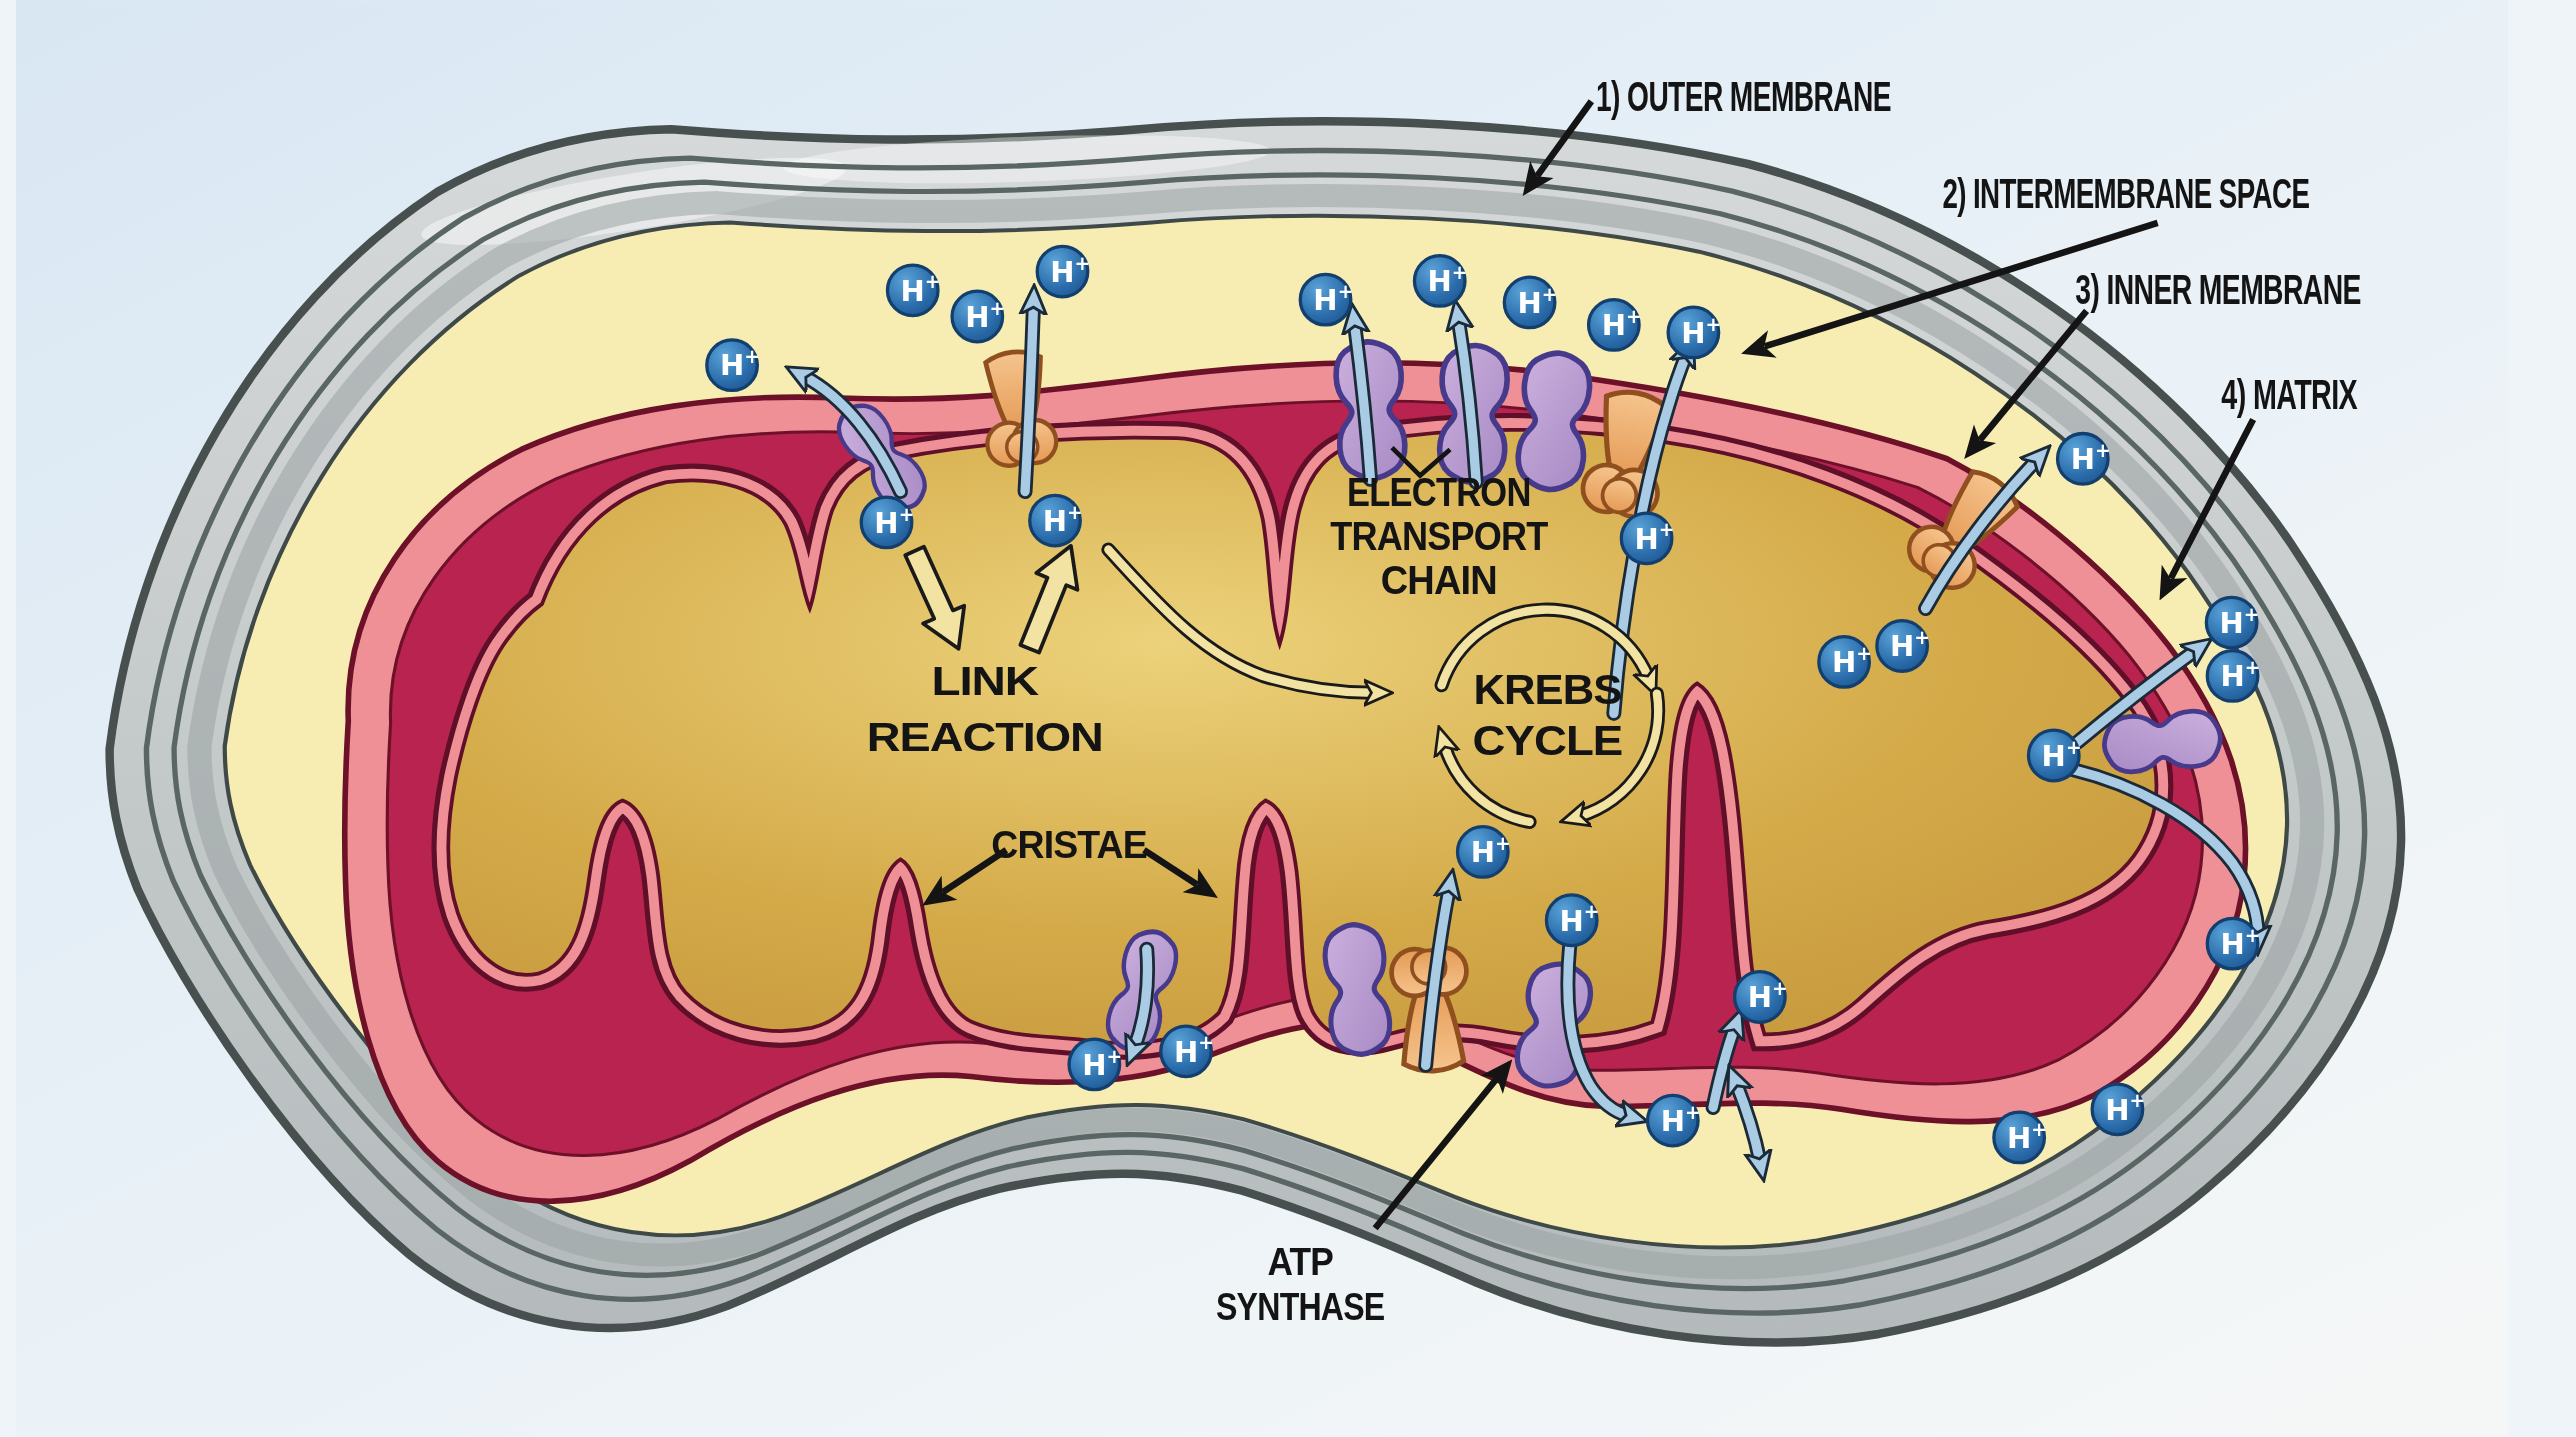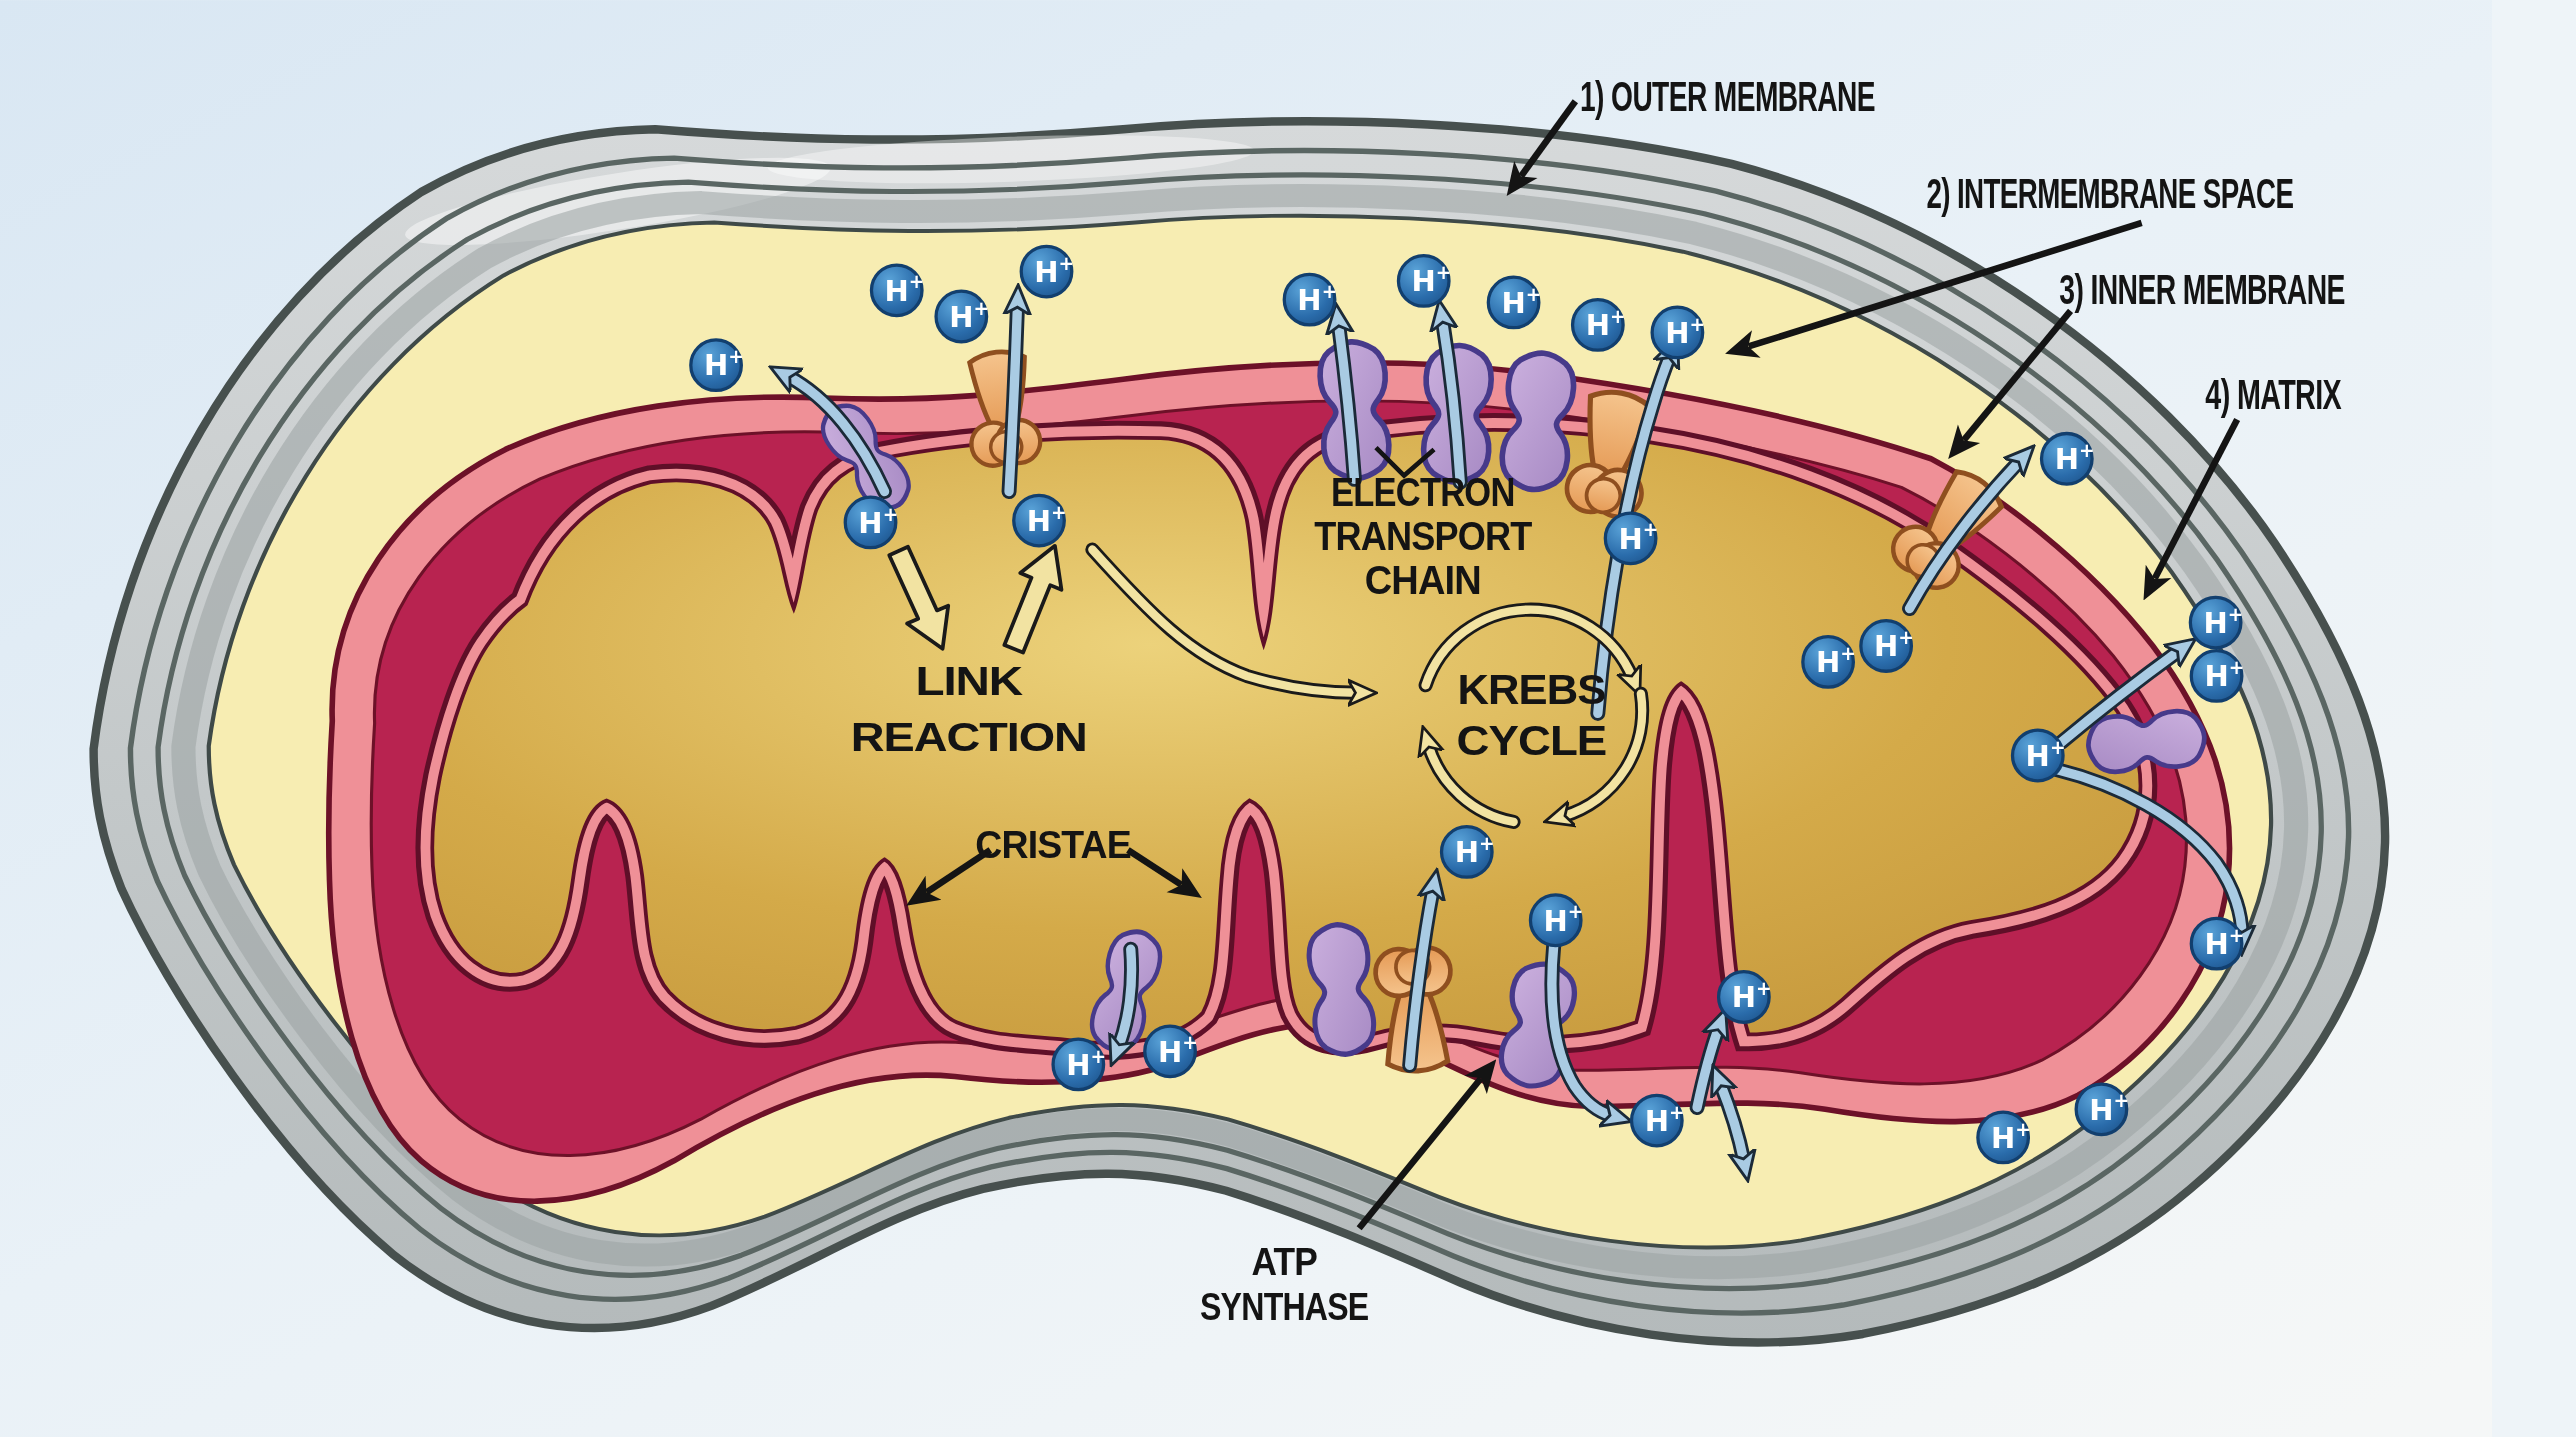--- a/index.html
+++ b/index.html
@@ -1,16 +1,16 @@
 <!DOCTYPE html>
 <html style="font-size:15px"><head>
 <meta charset="utf-8">
 <style>
   html,body{margin:0;padding:0;background:#eef4f8;}
-  .stage{width:2492px;height:1438px;position:relative;overflow:hidden;}
+  .stage{width:2492px;height:1438px;position:relative;overflow:hidden;margin-left:16px;}
   svg{display:block;}
   text{font-family:"Liberation Sans","DejaVu Sans",sans-serif;}
   .callout{font-weight:bold;fill:#141414;letter-spacing:-1px;}
   .ionT{font-family:"DejaVu Sans","Liberation Sans",sans-serif;font-weight:bold;fill:#ffffff;}
 </style>
 </head>
 <body>
 
 <div class="stage">
 <svg width="2576" height="1438" viewBox="0 0 2752 1536">

